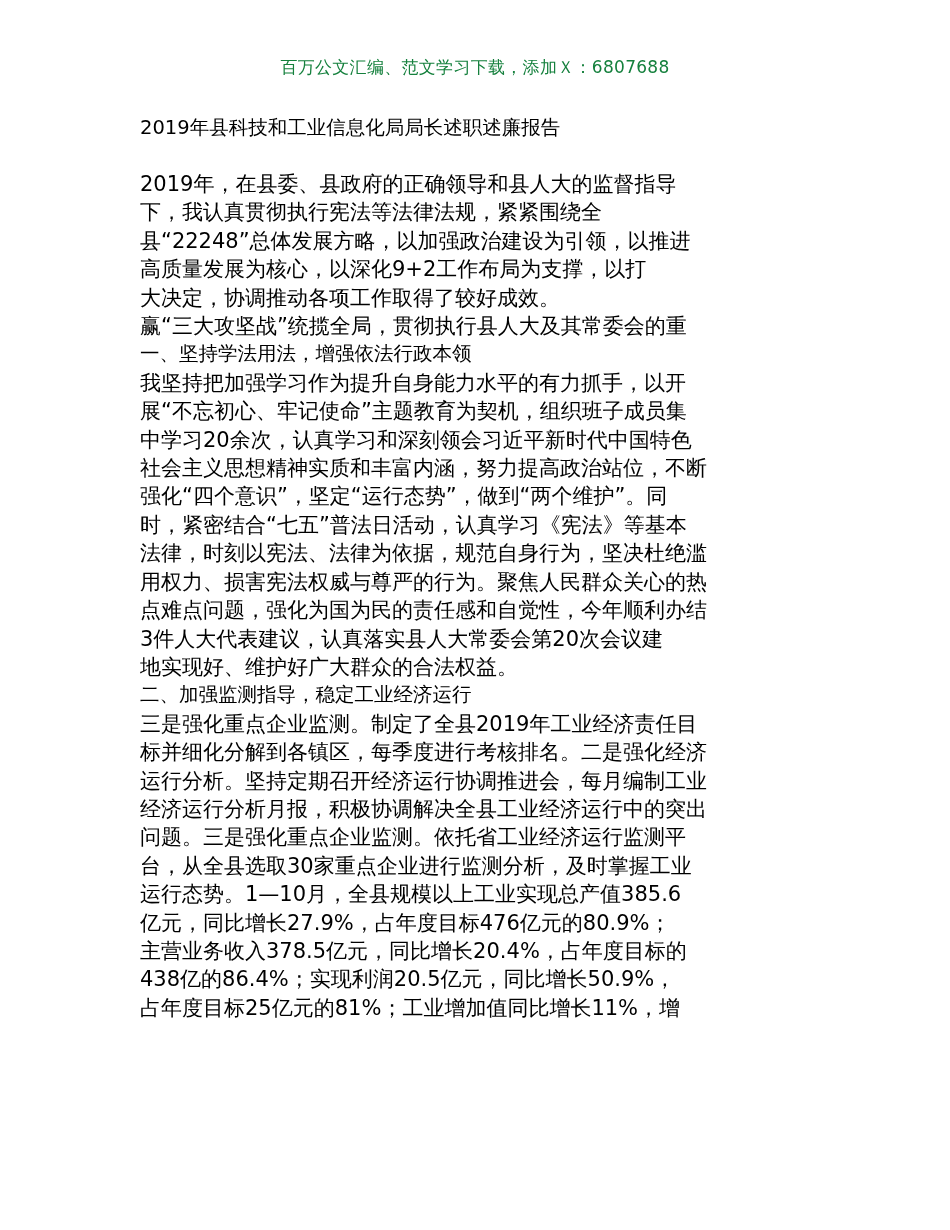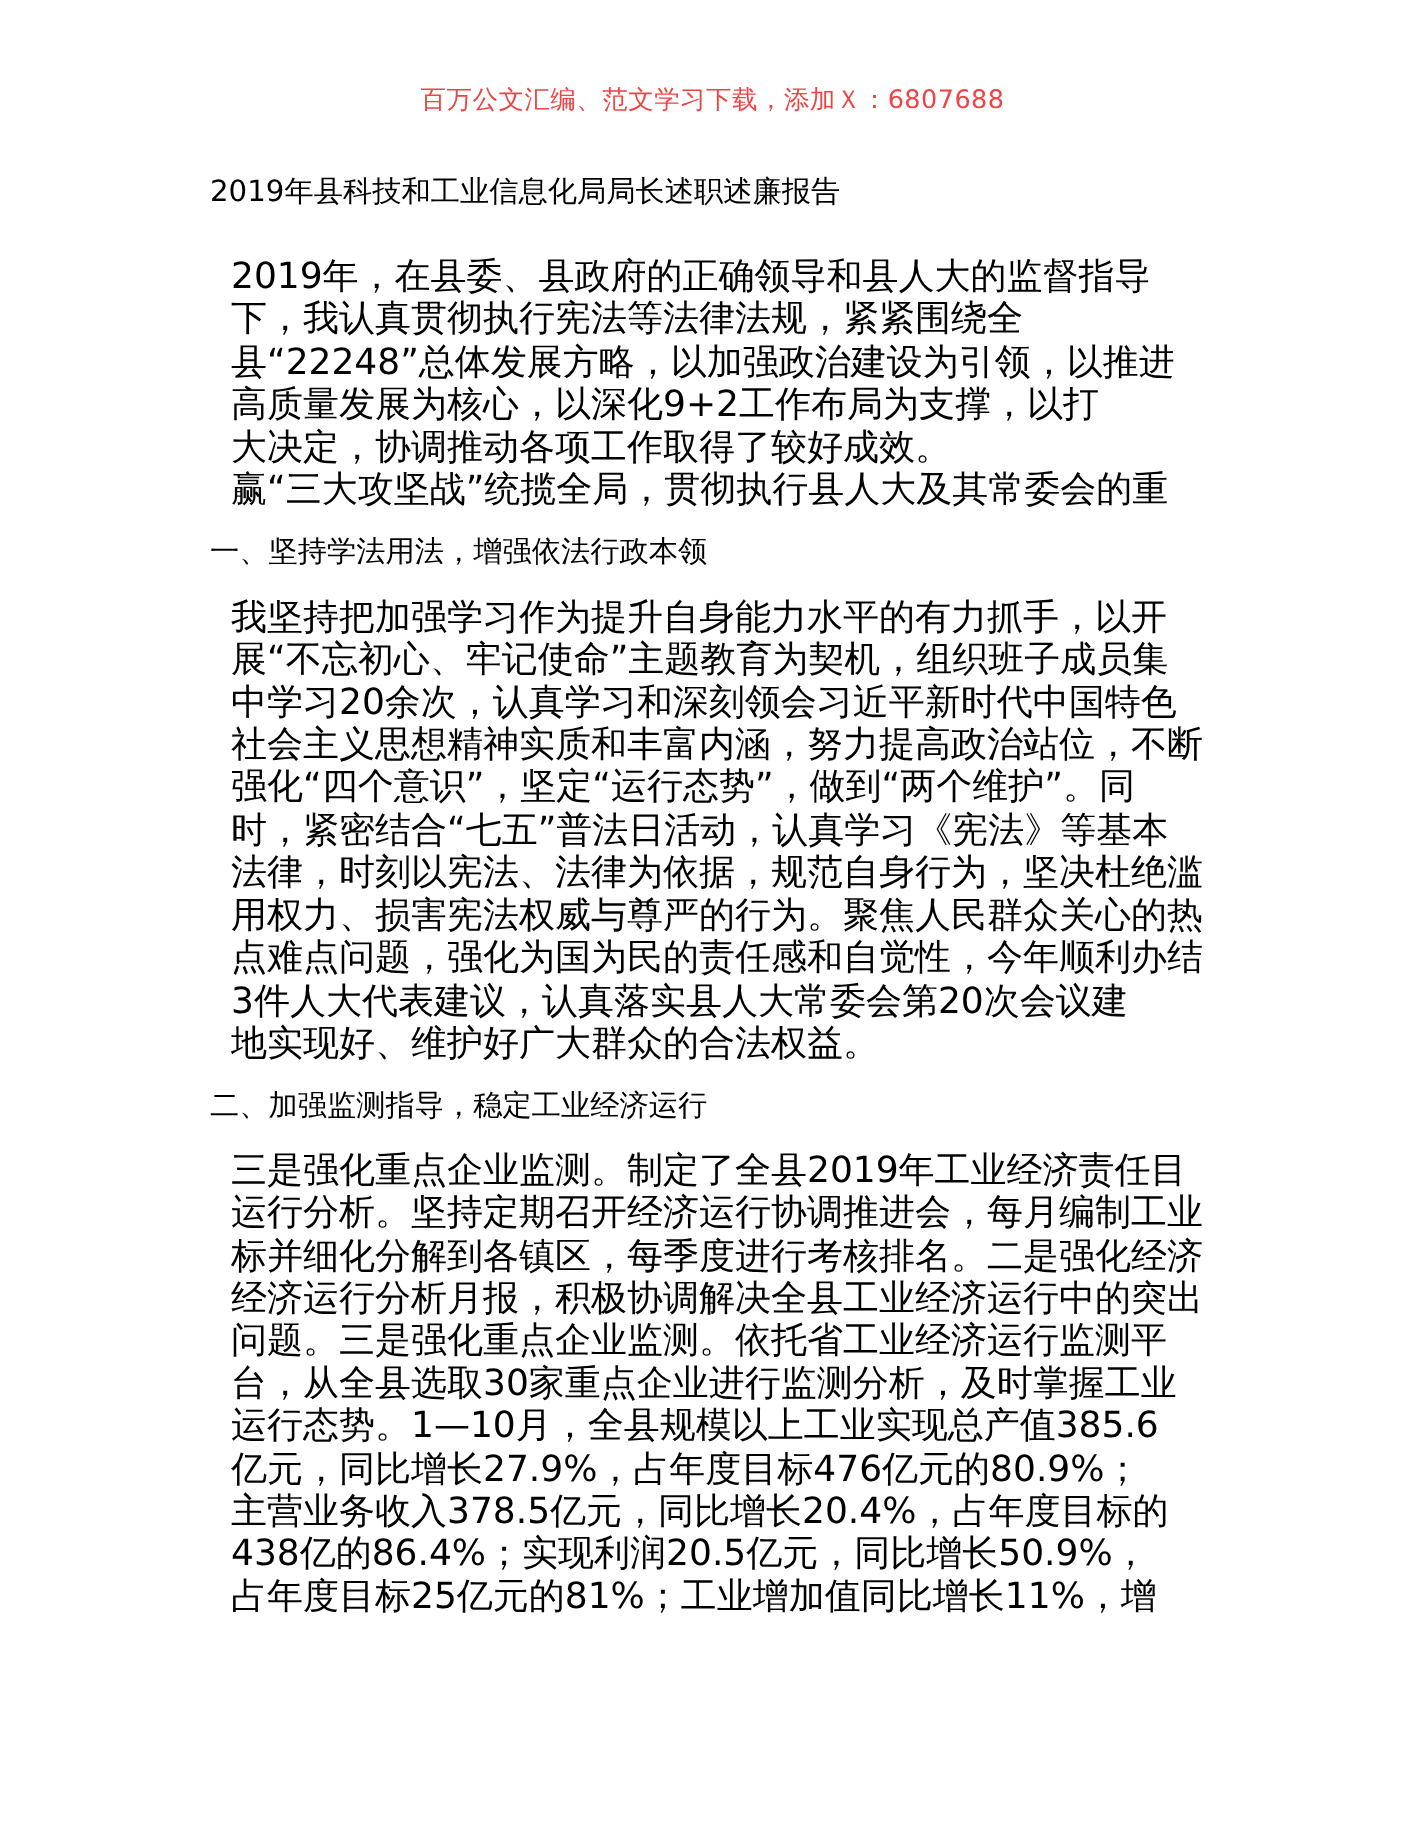--- a/index.html
+++ b/index.html
@@ -15,41 +15,41 @@
       font-family: "DejaVu Sans", "Liberation Sans", sans-serif;
       color: #000000;
     }
     .watermark {
       position: absolute;
       top: 55px;
       left: 0;
       width: 950px;
       text-align: center;
       font-size: 17px;
-      color: #ef4444;
+      color: #15803d;
       letter-spacing: 0.3px;
       line-height: 24px;
     }
     .doc {
       position: absolute;
       top: 113px;
       left: 140px;
       width: 675px;
     }
     .doc-title {
       font-size: 19.5px;
       line-height: 30px;
       margin: 0 0 27px 0;
       font-weight: normal;
       white-space: nowrap;
     }
     .para {
-      font-size: 24px;
+      font-size: 21px;
       line-height: 28.4px;
-      margin: 14px;
+      margin: 0;
       text-align: left;
       word-break: break-all;
     }
     .para .ln {
       display: block;
       white-space: nowrap;
     }
     .heading {
       font-size: 19.5px;
       line-height: 28.4px;
@@ -85,22 +85,22 @@
     <span class="ln">法律，时刻以宪法、法律为依据，规范自身行为，坚决杜绝滥</span>
     <span class="ln">用权力、损害宪法权威与尊严的行为。聚焦人民群众关心的热</span>
     <span class="ln">点难点问题，强化为国为民的责任感和自觉性，今年顺利办结</span>
     <span class="ln">3件人大代表建议，认真落实县人大常委会第20次会议建</span>
     <span class="ln">地实现好、维护好广大群众的合法权益。</span>
   </p>
 
   <div class="heading">二、加强监测指导，稳定工业经济运行</div>
   <p class="para">
     <span class="ln">三是强化重点企业监测。制定了全县2019年工业经济责任目</span>
+    <span class="ln">标并细化分解到各镇区，每季度进行考核排名。二是强化经济</span>
     <span class="ln">运行分析。坚持定期召开经济运行协调推进会，每月编制工业</span>
-    <span class="ln">标并细化分解到各镇区，每季度进行考核排名。二是强化经济</span>
     <span class="ln">经济运行分析月报，积极协调解决全县工业经济运行中的突出</span>
     <span class="ln">问题。三是强化重点企业监测。依托省工业经济运行监测平</span>
     <span class="ln">台，从全县选取30家重点企业进行监测分析，及时掌握工业</span>
     <span class="ln">运行态势。1—10月，全县规模以上工业实现总产值385.6</span>
     <span class="ln">亿元，同比增长27.9%，占年度目标476亿元的80.9%；</span>
     <span class="ln">主营业务收入378.5亿元，同比增长20.4%，占年度目标的</span>
     <span class="ln">438亿的86.4%；实现利润20.5亿元，同比增长50.9%，</span>
     <span class="ln">占年度目标25亿元的81%；工业增加值同比增长11%，增</span>
   </p>
 </div>

